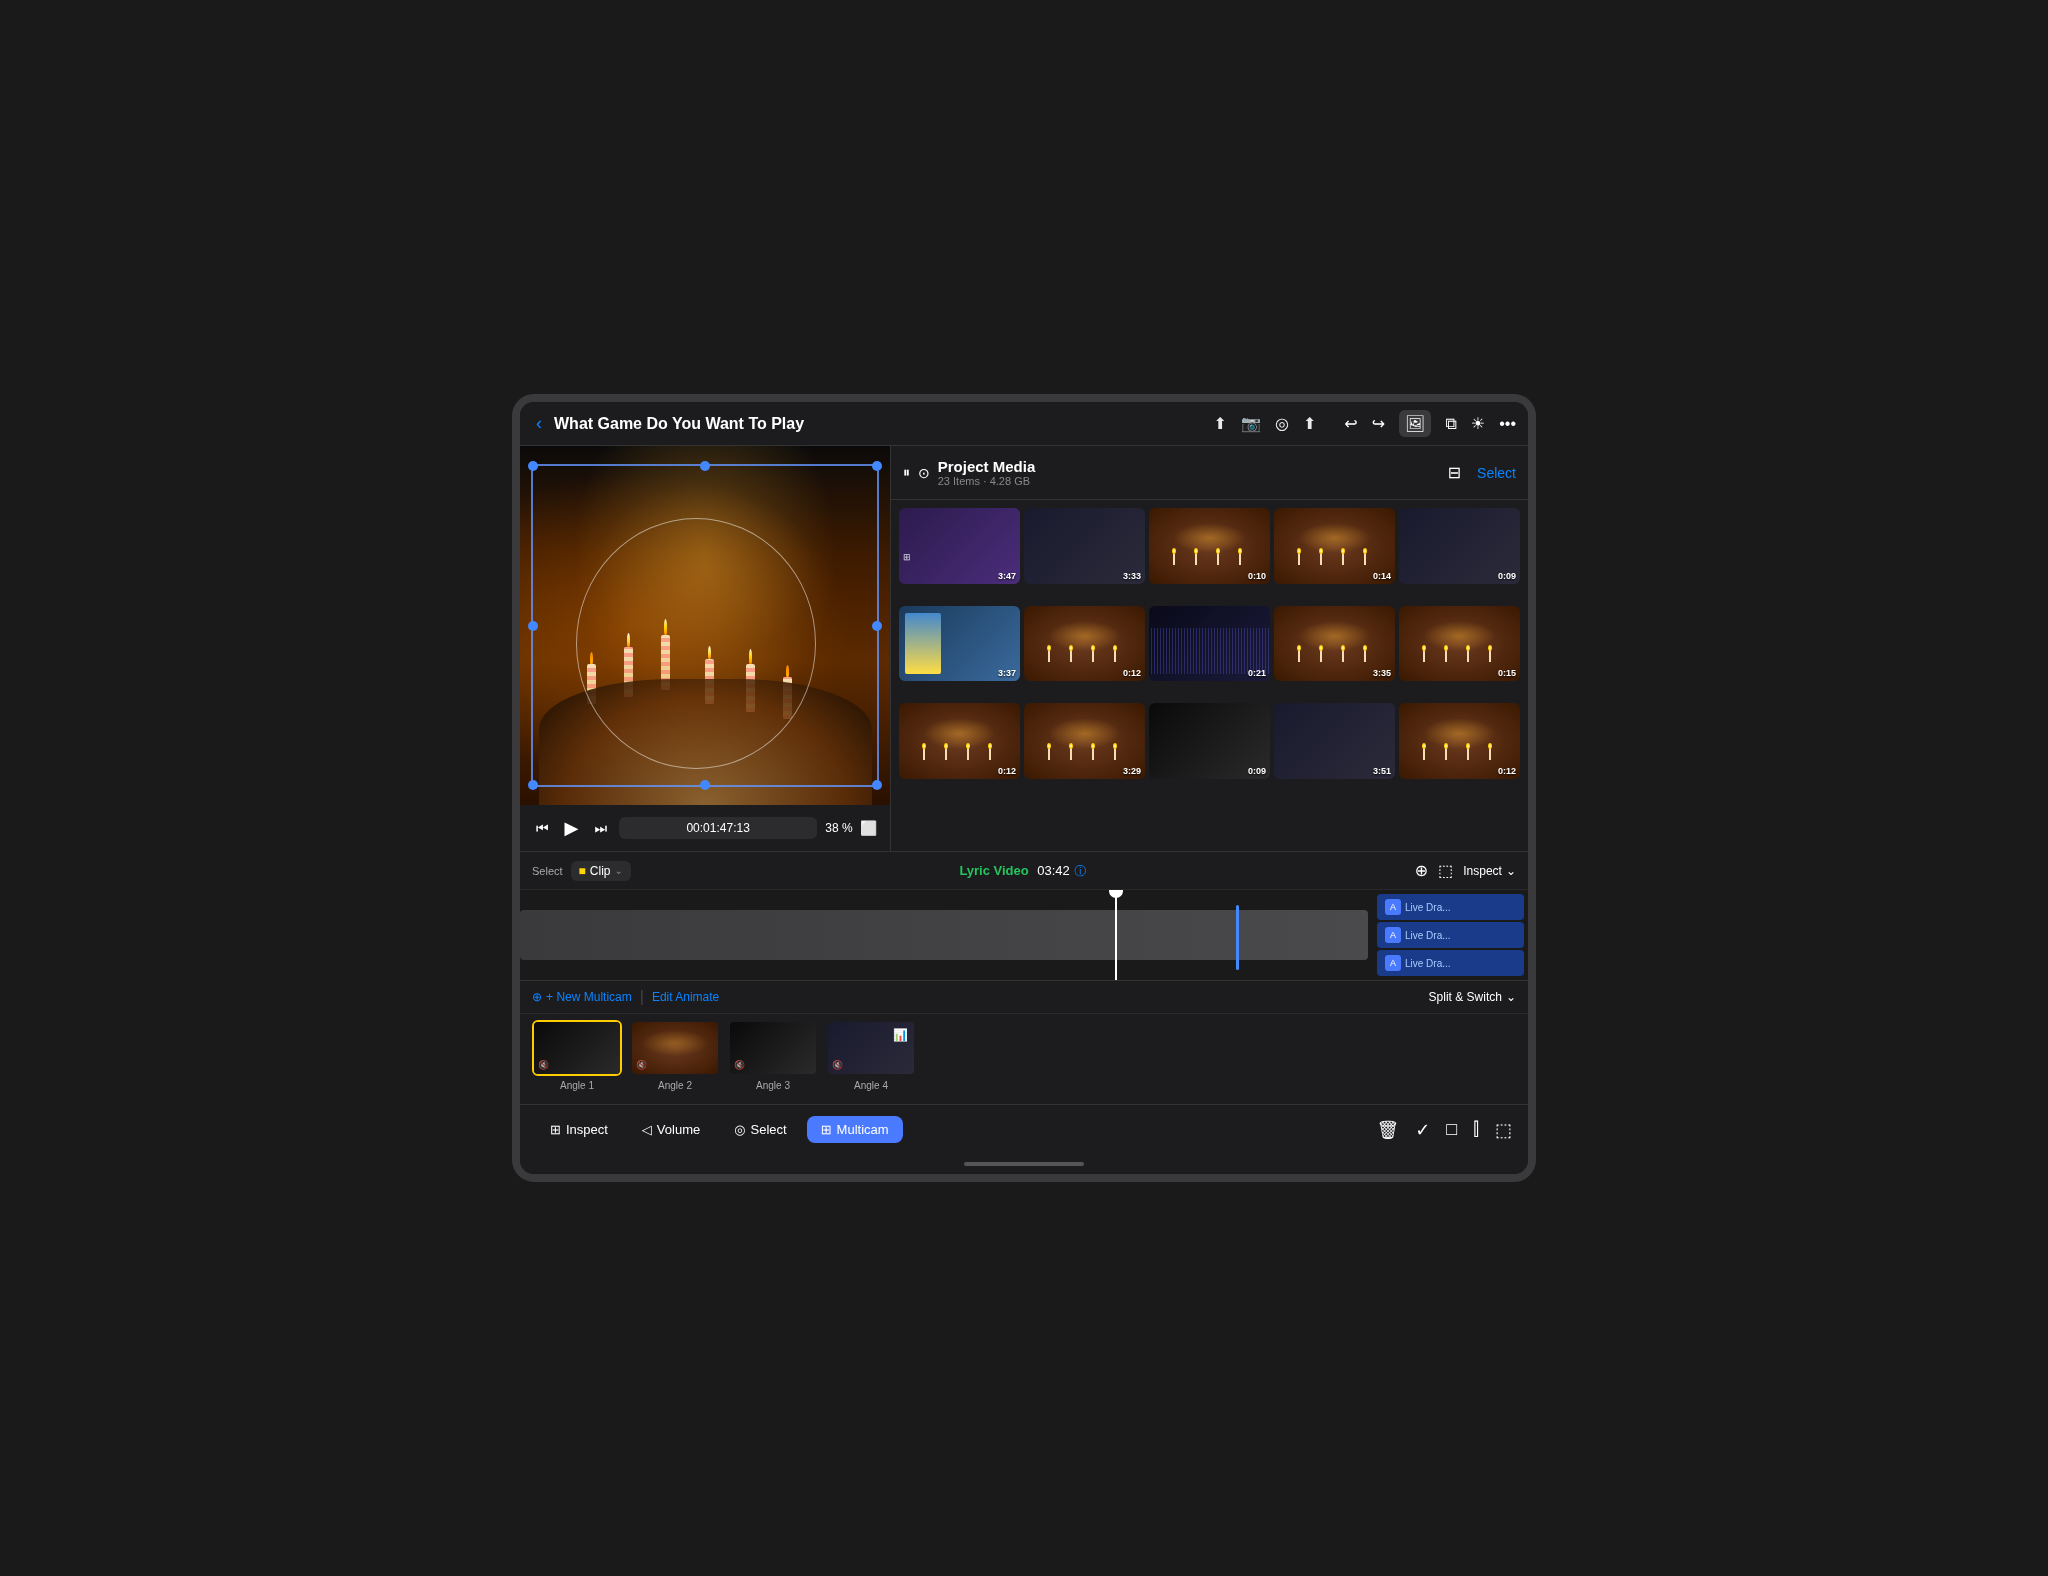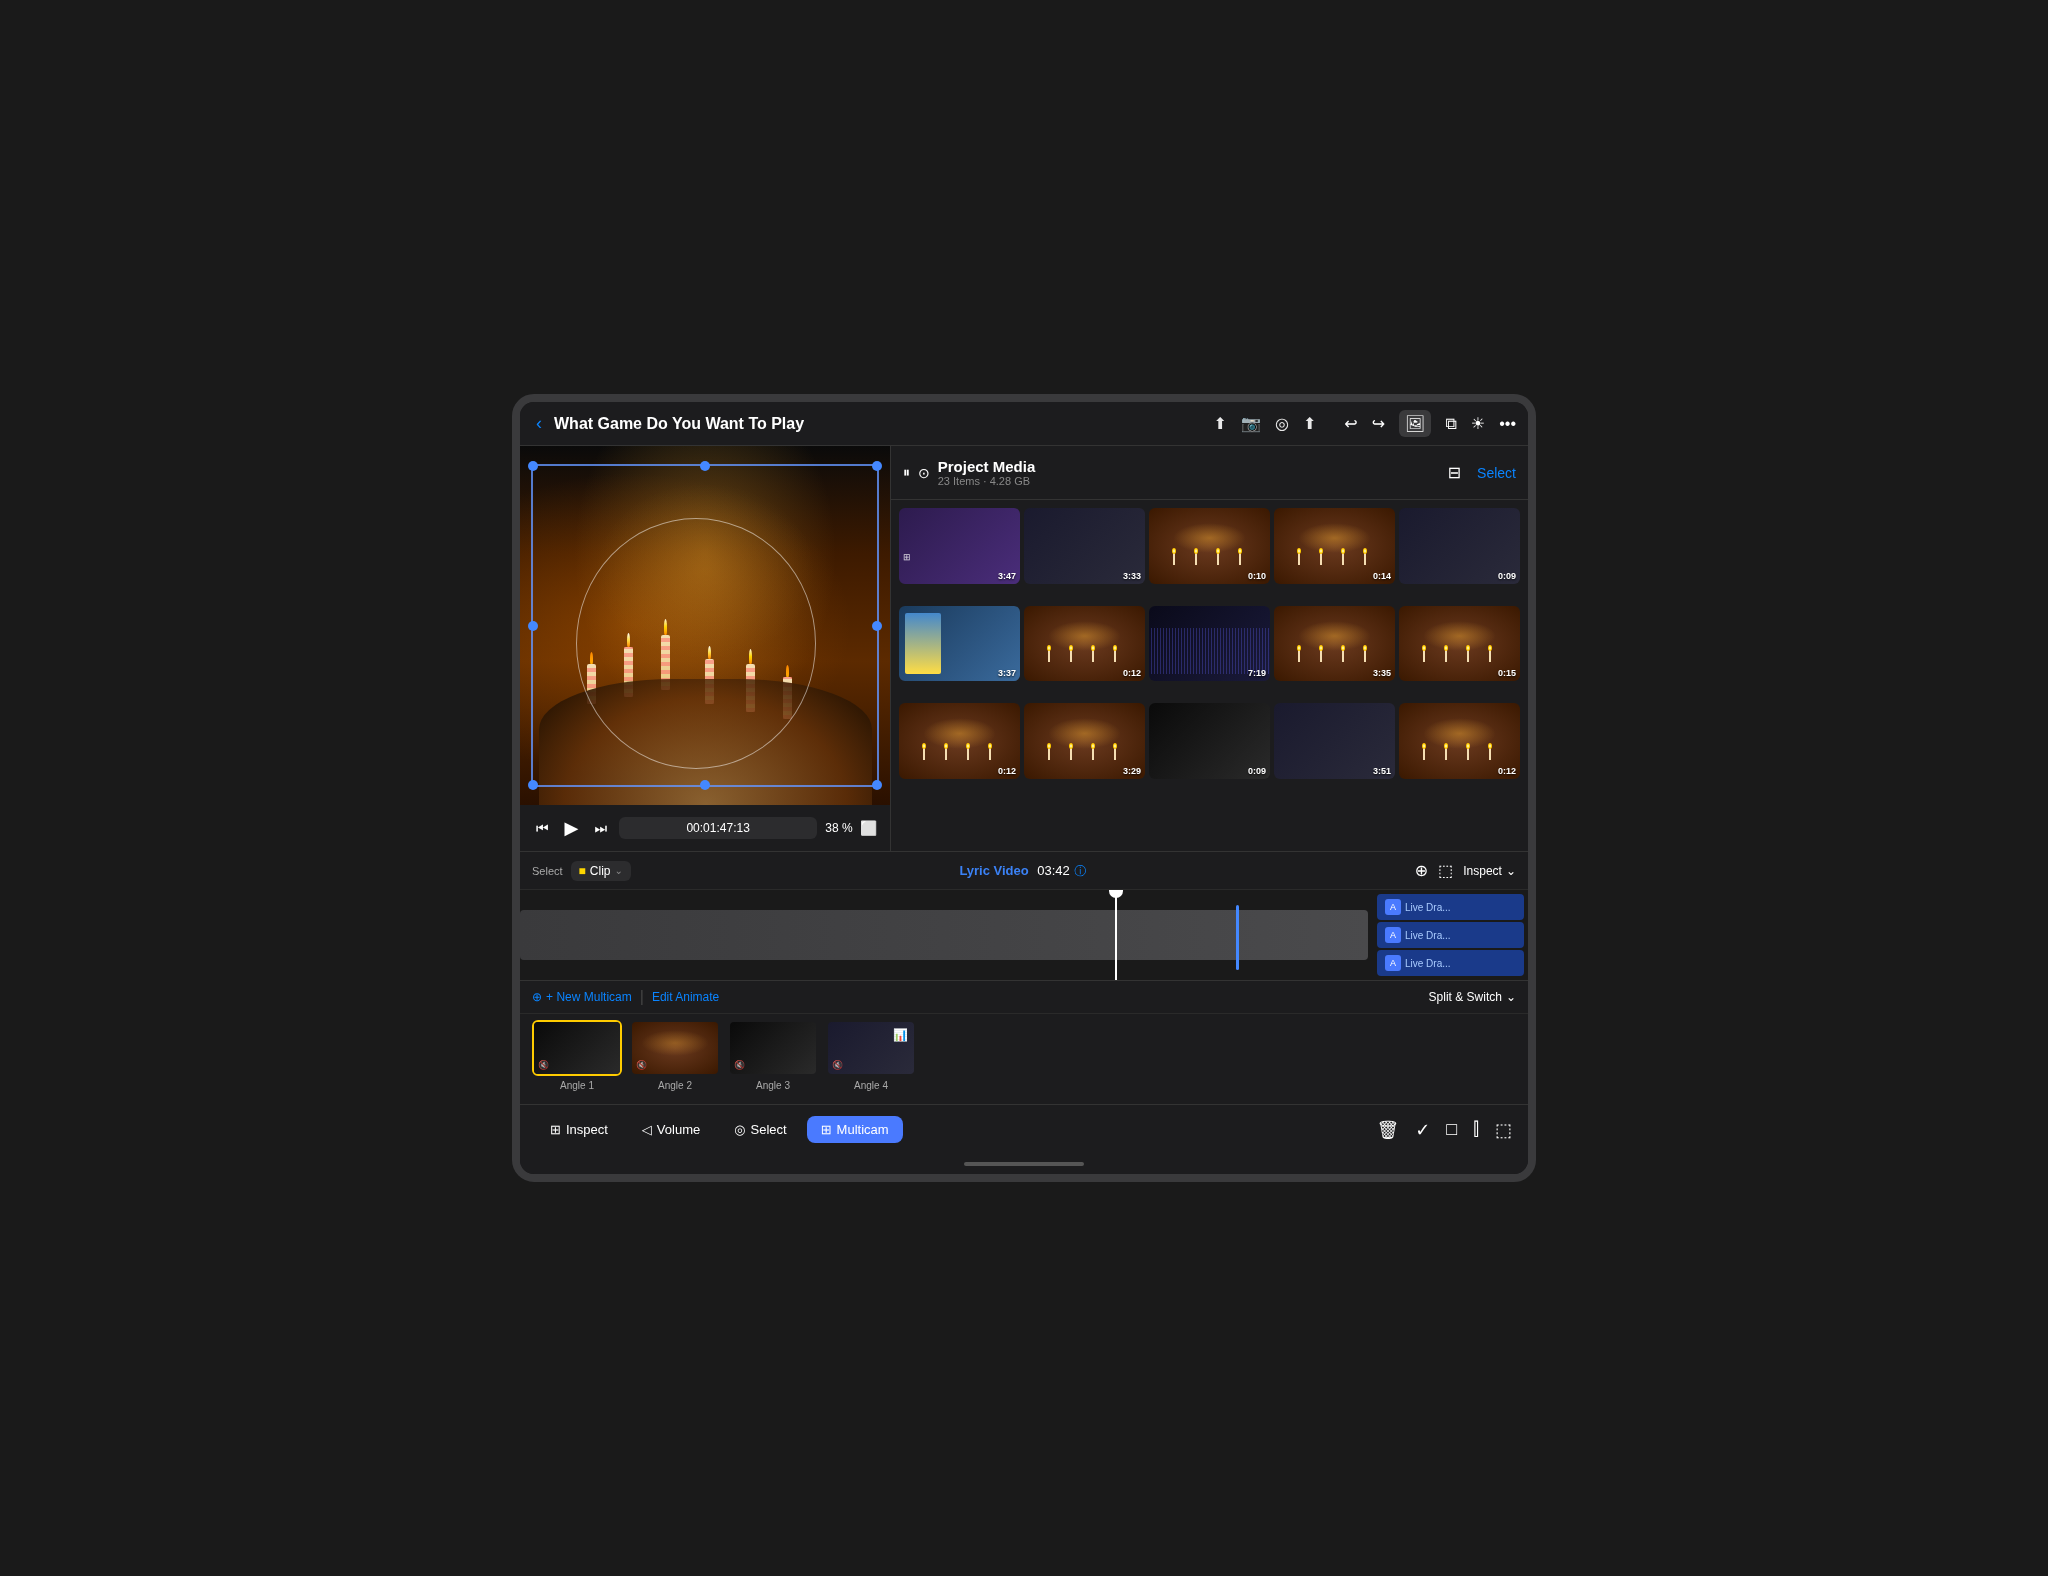--- a/index.html
+++ b/index.html
@@ -311,21 +311,21 @@
       border-radius: 6px;
       padding: 3px 8px;
     }
     .clip-icon { font-size: 12px; }
     .clip-text { color: #fff; font-size: 12px; }
     .clip-chevron { color: #888; font-size: 10px; }
     .project-title-center {
       flex: 1;
       text-align: center;
     }
-    .project-title { color: #3b82f6; font-size: 13px; font-weight: 600; }
+    .project-title { color: #22c55e; font-size: 13px; font-weight: 600; }
     .project-duration { color: #fff; font-size: 13px; margin-left: 4px; }
     .project-info-icon { color: #0a84ff; font-size: 12px; cursor: pointer; }
     .timeline-tools {
       display: flex;
       align-items: center;
       gap: 10px;
     }
     .timeline-tool-icon {
       color: #fff;
       font-size: 16px;
@@ -772,21 +772,21 @@
                   <div style="position: absolute; top: -5px; left: -1px; width: 4px; height: 6px; background: radial-gradient(rgb(255, 255, 255) 0%, rgb(255, 215, 0) 50%, rgb(255, 140, 0) 100%); border-radius: 50%;"></div>
                 </div>
                 <div class="media-duration">0:12</div>
               </div>
             </div>
           </div>
           <div class="media-item-wrapper">
             <div class="media-item">
               <div class="media-thumb-bg" style="background: linear-gradient(135deg, rgb(10, 10, 26), rgb(26, 26, 58));">
                 <div style="position: absolute; bottom: 10%; left: 0px; right: 0px; height: 60%; background: repeating-linear-gradient(90deg, transparent 0px, transparent 2px, rgba(100, 100, 255, 0.3) 2px, rgba(100, 100, 255, 0.3) 3px);"></div>
-                <div class="media-duration">7:19</div>
+                <div class="media-duration">0:21</div>
               </div>
             </div>
           </div>
           <div class="media-item-wrapper">
             <div class="media-item">
               <div class="media-thumb-bg" style="background: radial-gradient(rgb(107, 58, 31) 0%, rgb(58, 24, 0) 100%);">
                 <div style="position: absolute; top: 20%; left: 20%; right: 20%; height: 40%; background: radial-gradient(rgba(255, 180, 50, 0.4) 0%, transparent 70%);"></div>
                 <div style="position: absolute; bottom: 25%; left: 20%; width: 2px; height: 12px; background: rgb(245, 222, 179);">
                   <div style="position: absolute; top: -5px; left: -1px; width: 4px; height: 6px; background: radial-gradient(rgb(255, 255, 255) 0%, rgb(255, 215, 0) 50%, rgb(255, 140, 0) 100%); border-radius: 50%;"></div>
                 </div>

